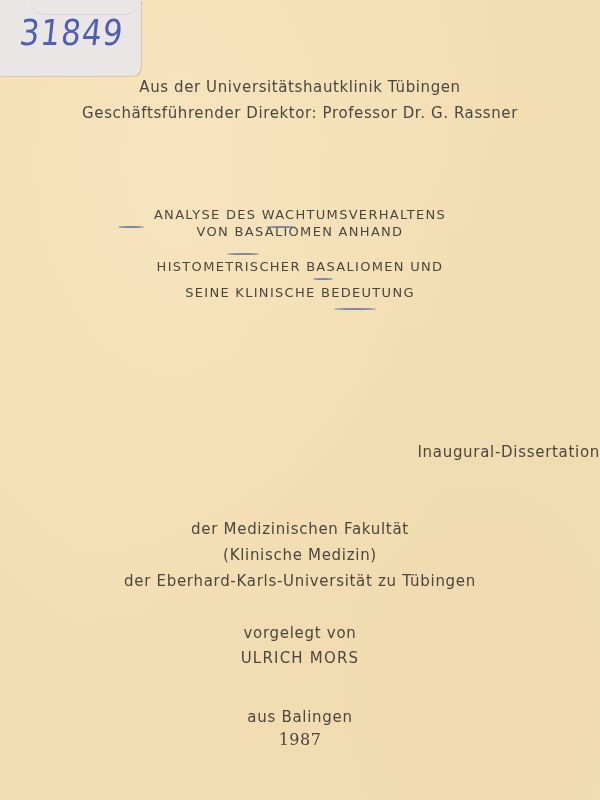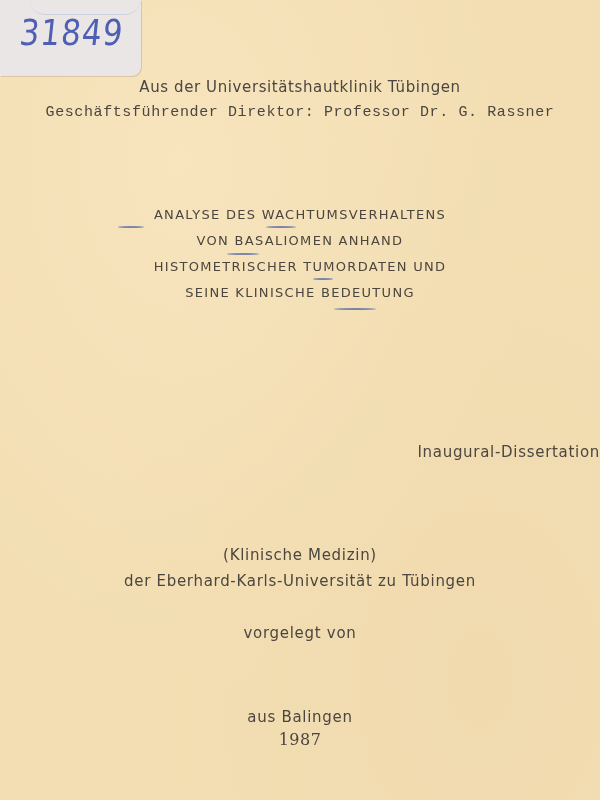--- a/index.html
+++ b/index.html
@@ -90,39 +90,41 @@
 <body>
 
 <div class="page">
 
   <div class="sticker">
     <div class="sticker-scribble"></div>
     <div class="sticker-number">31849</div>
   </div>
 
   <div class="line header-line" style="top:78px;">Aus der Universitätshautklinik Tübingen</div>
-  <div class="line header-line" style="top:104px;font-family:Liberation Mono, monospace;">Geschäftsführender Direktor: Professor Dr. G. Rassner</div>
+  <div class="line header-line" style="top:104px;">Geschäftsführender Direktor: Professor Dr. G. Rassner</div>
 
   <div>
     <div class="line title-line" style="top:207px;">ANALYSE DES WACHTUMSVERHALTENS</div>
-    <div class="line title-line" style="top:233px;">VON BASALIOMEN ANHAND</div>
-    <div class="line title-line" style="top:259px;">HISTOMETRISCHER TUMORDATEN UND</div>
+    <div class="line title-line" style="top:224px;">VON BASALIOMEN ANHAND</div>
+    <div class="line title-line" style="top:259px;">HISTOMETRISCHER BASALIOMEN UND</div>
     <div class="line title-line" style="top:285px;">SEINE KLINISCHE BEDEUTUNG</div>
   </div>
 
   <div class="pencil" style="left:118px; top:226px; width:26px;"></div>
   <div class="pencil" style="left:266px; top:226px; width:30px;"></div>
   <div class="pencil" style="left:227px; top:253px; width:32px;"></div>
   <div class="pencil" style="left:313px; top:278px; width:20px;"></div>
   <div class="pencil" style="left:334px; top:308px; width:42px;"></div>
 
   <div class="line body-line" style="top:443px;text-align:right;">Inaugural-Dissertation</div>
 
+  <div class="line body-line" style="top:520px;">der Medizinischen Fakultät</div>
   <div class="line body-line" style="top:546px;">(Klinische Medizin)</div>
   <div class="line body-line" style="top:624px;">vorgelegt von</div>
 
   <div class="line body-line" style="top:572px;">der Eberhard-Karls-Universität zu Tübingen</div>
+  <div class="line body-line" style="top:649px; letter-spacing:1.2px;">ULRICH MORS</div>
 
   <div class="line body-line" style="top:692px;margin-top:16px;">aus Balingen</div>
 
   <div class="line year-line" style="top:730px;">1987</div>
 
 </div>
 
 </body></html>

